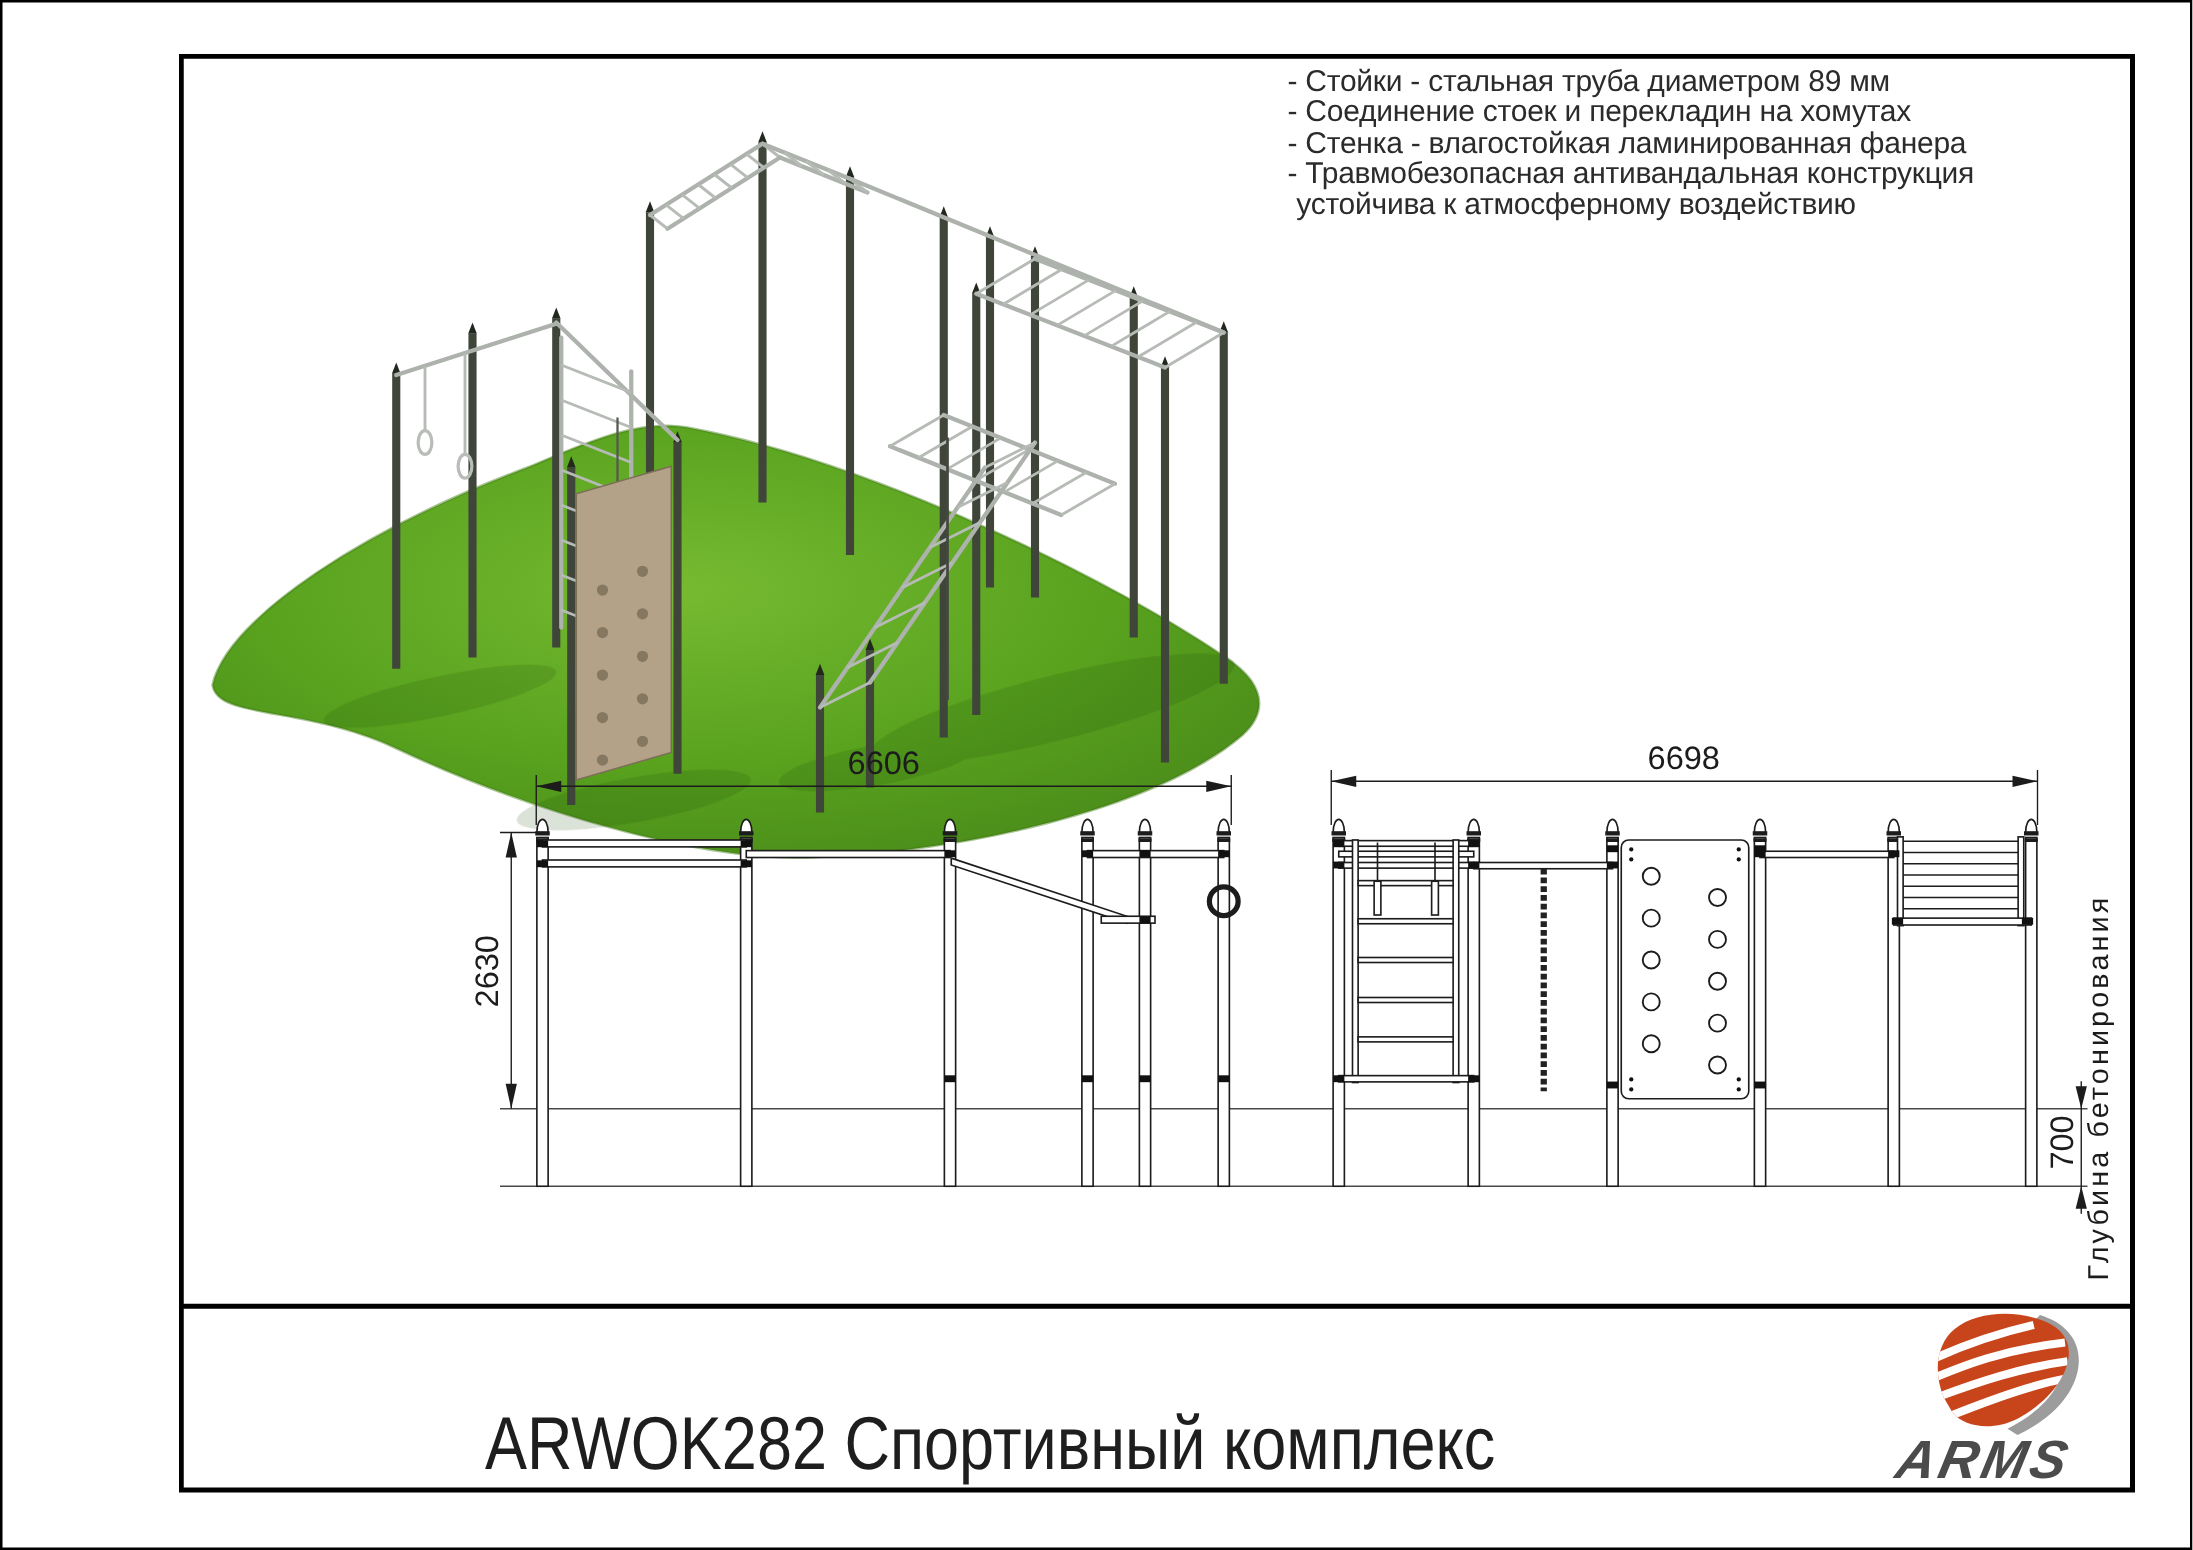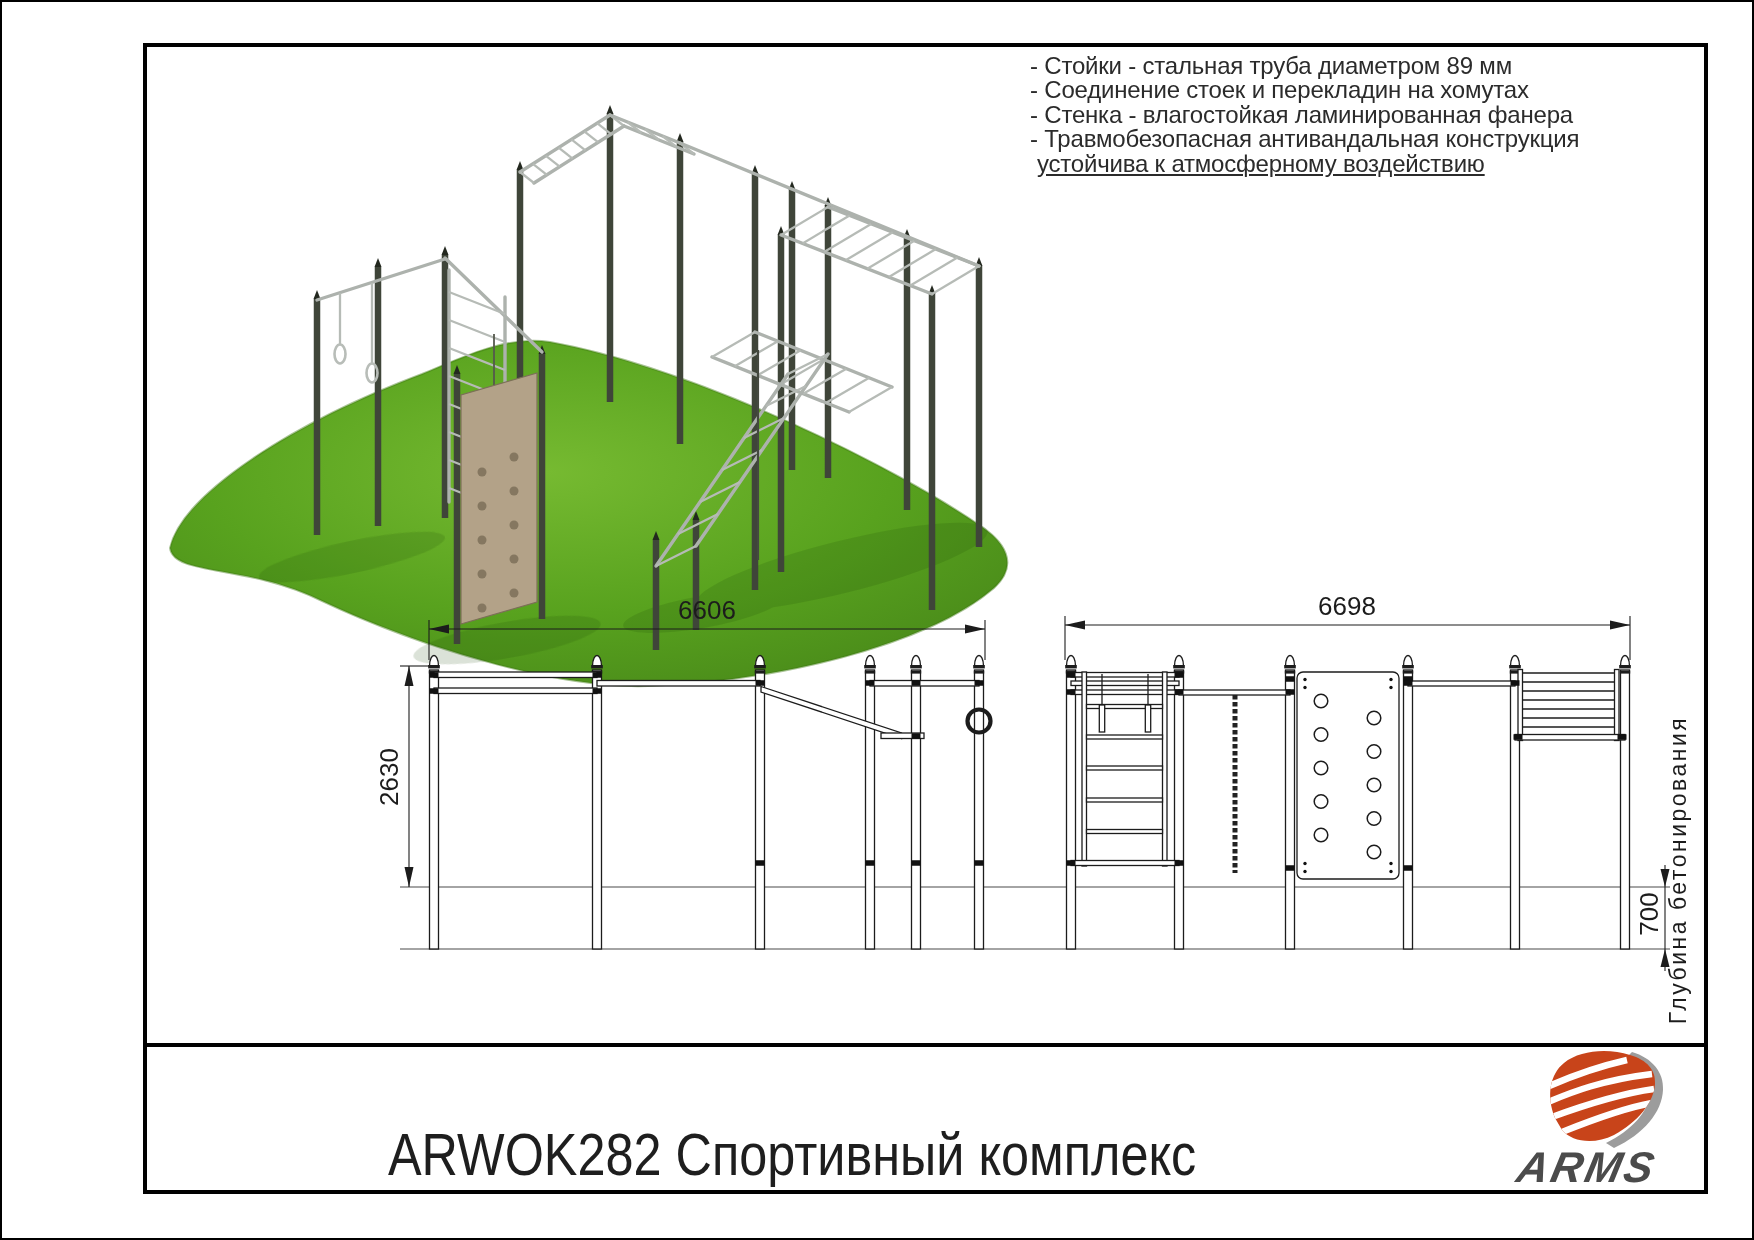--- a/index.html
+++ b/index.html
@@ -14,21 +14,21 @@
   }
   .divider{
     position:absolute;left:141px;top:1041px;width:1565px;height:4px;background:#000;
   }
   .scene{position:absolute;left:0;top:0;}
   .specs{
     position:absolute;left:1028px;top:52px;width:520px;
     font-size:24px;line-height:24.4px;color:#2b2b2b;letter-spacing:-0.2px;
     white-space:nowrap;
   }
-  .specs .cont{padding-left:7px;text-decoration:underline;}
+  .specs .cont{padding-left:7px;}
   .title-row{
     position:absolute;left:143px;top:1086px;width:1294px;height:70px;
     display:flex;align-items:center;justify-content:center;margin-top:31px;
   }
   .title-row span{
     display:inline-block;font-size:60px;color:#1e1e1e;
     transform:scaleX(0.84);transform-origin:center;white-space:nowrap;
   }
   .dimtxt{font-family:"Liberation Sans",sans-serif;font-size:26px;fill:#1c1c1c;text-anchor:middle;}
   .vlabel{font-family:"Liberation Sans",sans-serif;font-size:23px;fill:#1c1c1c;text-anchor:middle;letter-spacing:2.5px;}

